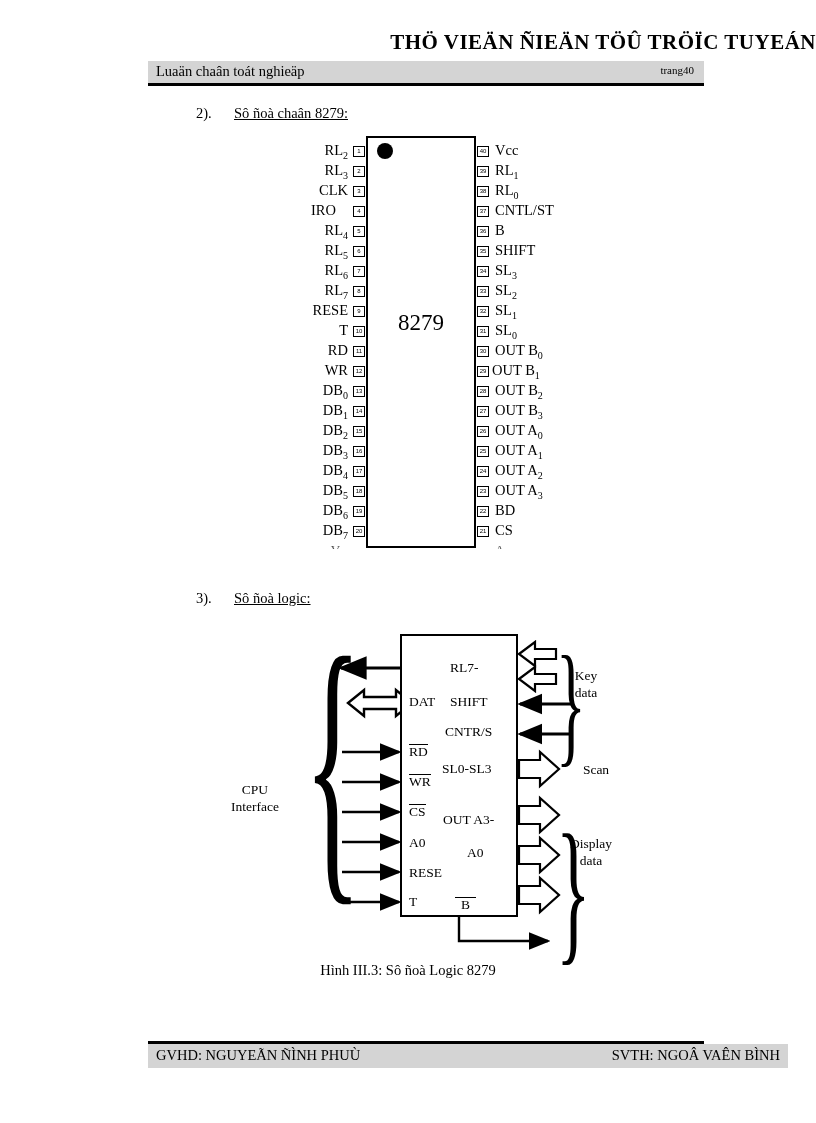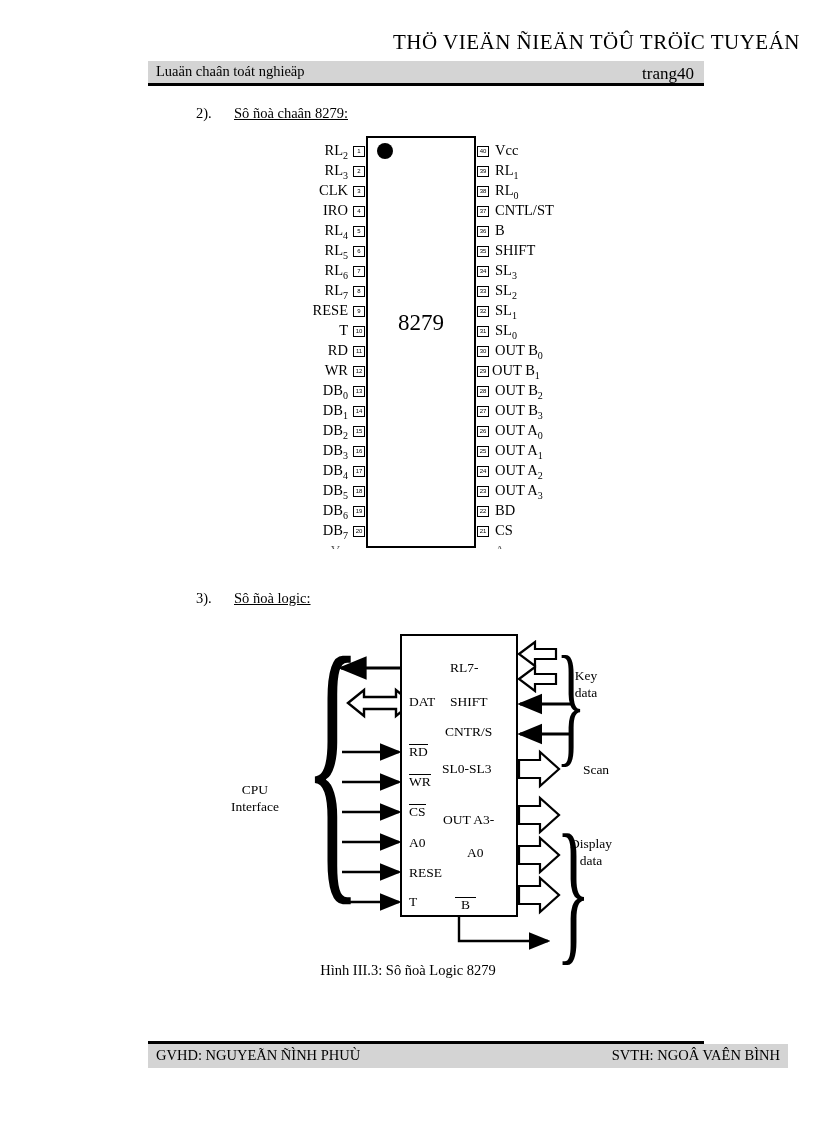--- a/index.html
+++ b/index.html
@@ -12,32 +12,33 @@
     overflow:hidden;
   }
   .page{position:absolute;inset:0;}
 
   
   .wm{
     position:absolute;left:0;top:30px;width:816px;
     text-align:right;
     font-size:21px;letter-spacing:.5px;
     white-space:nowrap;
-    padding-right:16px;
+    padding-right:0px;
     box-sizing:border-box;
+    font-weight:bold;
   }
   .hdr-band{
     position:absolute;left:148px;top:61px;width:556px;height:22px;
     background:#d4d4d4;
   }
   .hdr-band .l{
     position:absolute;left:8px;top:2px;font-size:14.5px;
   }
   .hdr-band .r{
-    position:absolute;right:10px;top:3px;font-size:17px;
+    position:absolute;right:10px;top:3px;font-size:11px;
   }
   .hdr-rule{
     position:absolute;left:148px;top:83px;width:556px;height:3px;background:#000;
   }
 
   
   .sec{
     position:absolute;font-size:14.5px;white-space:nowrap;
   }
   .sec .num{display:inline-block;width:38px;}
@@ -119,21 +120,21 @@
     <div class="chip-dot"></div>
     <div class="chip-name">8279</div>
     <div id="pins-left">
         <div class="pinbox" style="left: 353px; top: 146px;">1</div>
         <div class="pin-lbl L" style="right: 468px; top: 142px;">RL<sub>2</sub></div>
         <div class="pinbox" style="left: 353px; top: 166px;">2</div>
         <div class="pin-lbl L" style="right: 468px; top: 162px;">RL<sub>3</sub></div>
         <div class="pinbox" style="left: 353px; top: 186px;">3</div>
         <div class="pin-lbl L" style="right: 468px; top: 182px;">CLK</div>
         <div class="pinbox" style="left: 353px; top: 206px;">4</div>
-        <div class="pin-lbl L" style="right: 468px; top: 202px; margin-left: 16px;">IRO</div>
+        <div class="pin-lbl L" style="right: 480px; top: 202px; margin-left: 16px;">IRO</div>
         <div class="pinbox" style="left: 353px; top: 226px;">5</div>
         <div class="pin-lbl L" style="right: 468px; top: 222px;">RL<sub>4</sub></div>
         <div class="pinbox" style="left: 353px; top: 246px;">6</div>
         <div class="pin-lbl L" style="right: 468px; top: 242px;">RL<sub>5</sub></div>
         <div class="pinbox" style="left: 353px; top: 266px;">7</div>
         <div class="pin-lbl L" style="right: 468px; top: 262px;">RL<sub>6</sub></div>
         <div class="pinbox" style="left: 353px; top: 286px;">8</div>
         <div class="pin-lbl L" style="right: 468px; top: 282px;">RL<sub>7</sub></div>
         <div class="pinbox" style="left: 353px; top: 306px;">9</div>
         <div class="pin-lbl L" style="right: 468px; top: 302px;">RESE</div>

